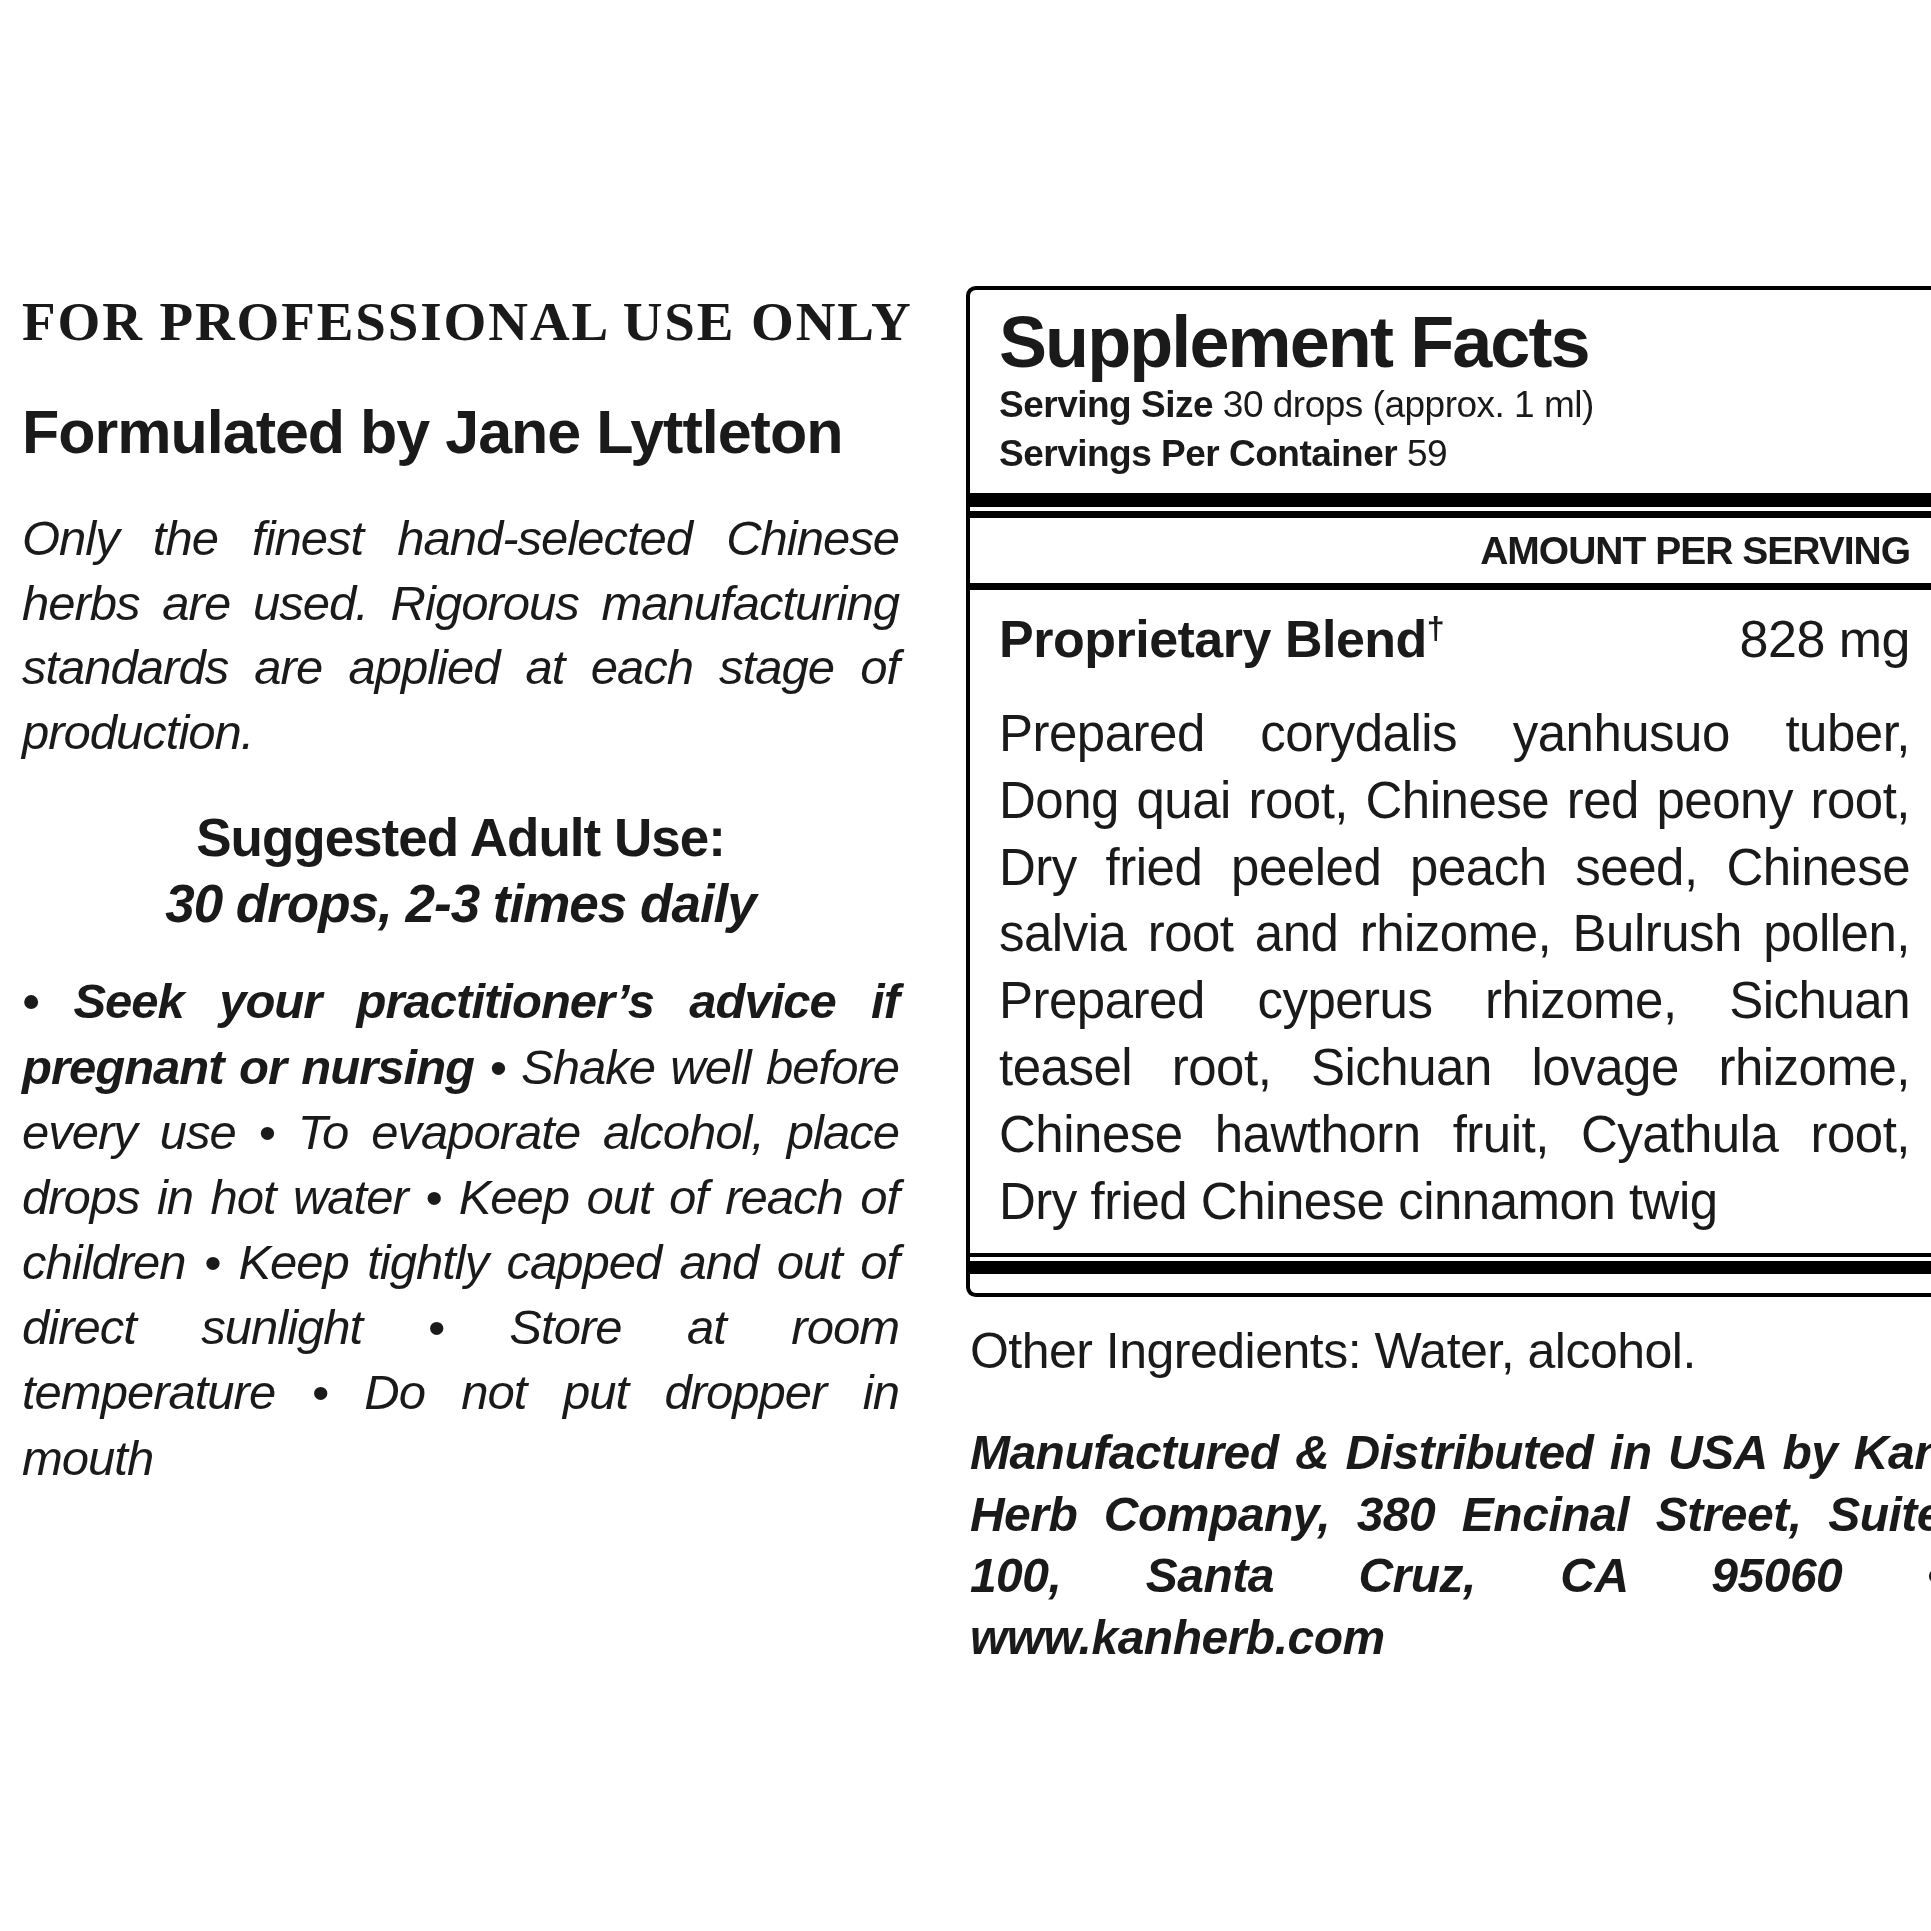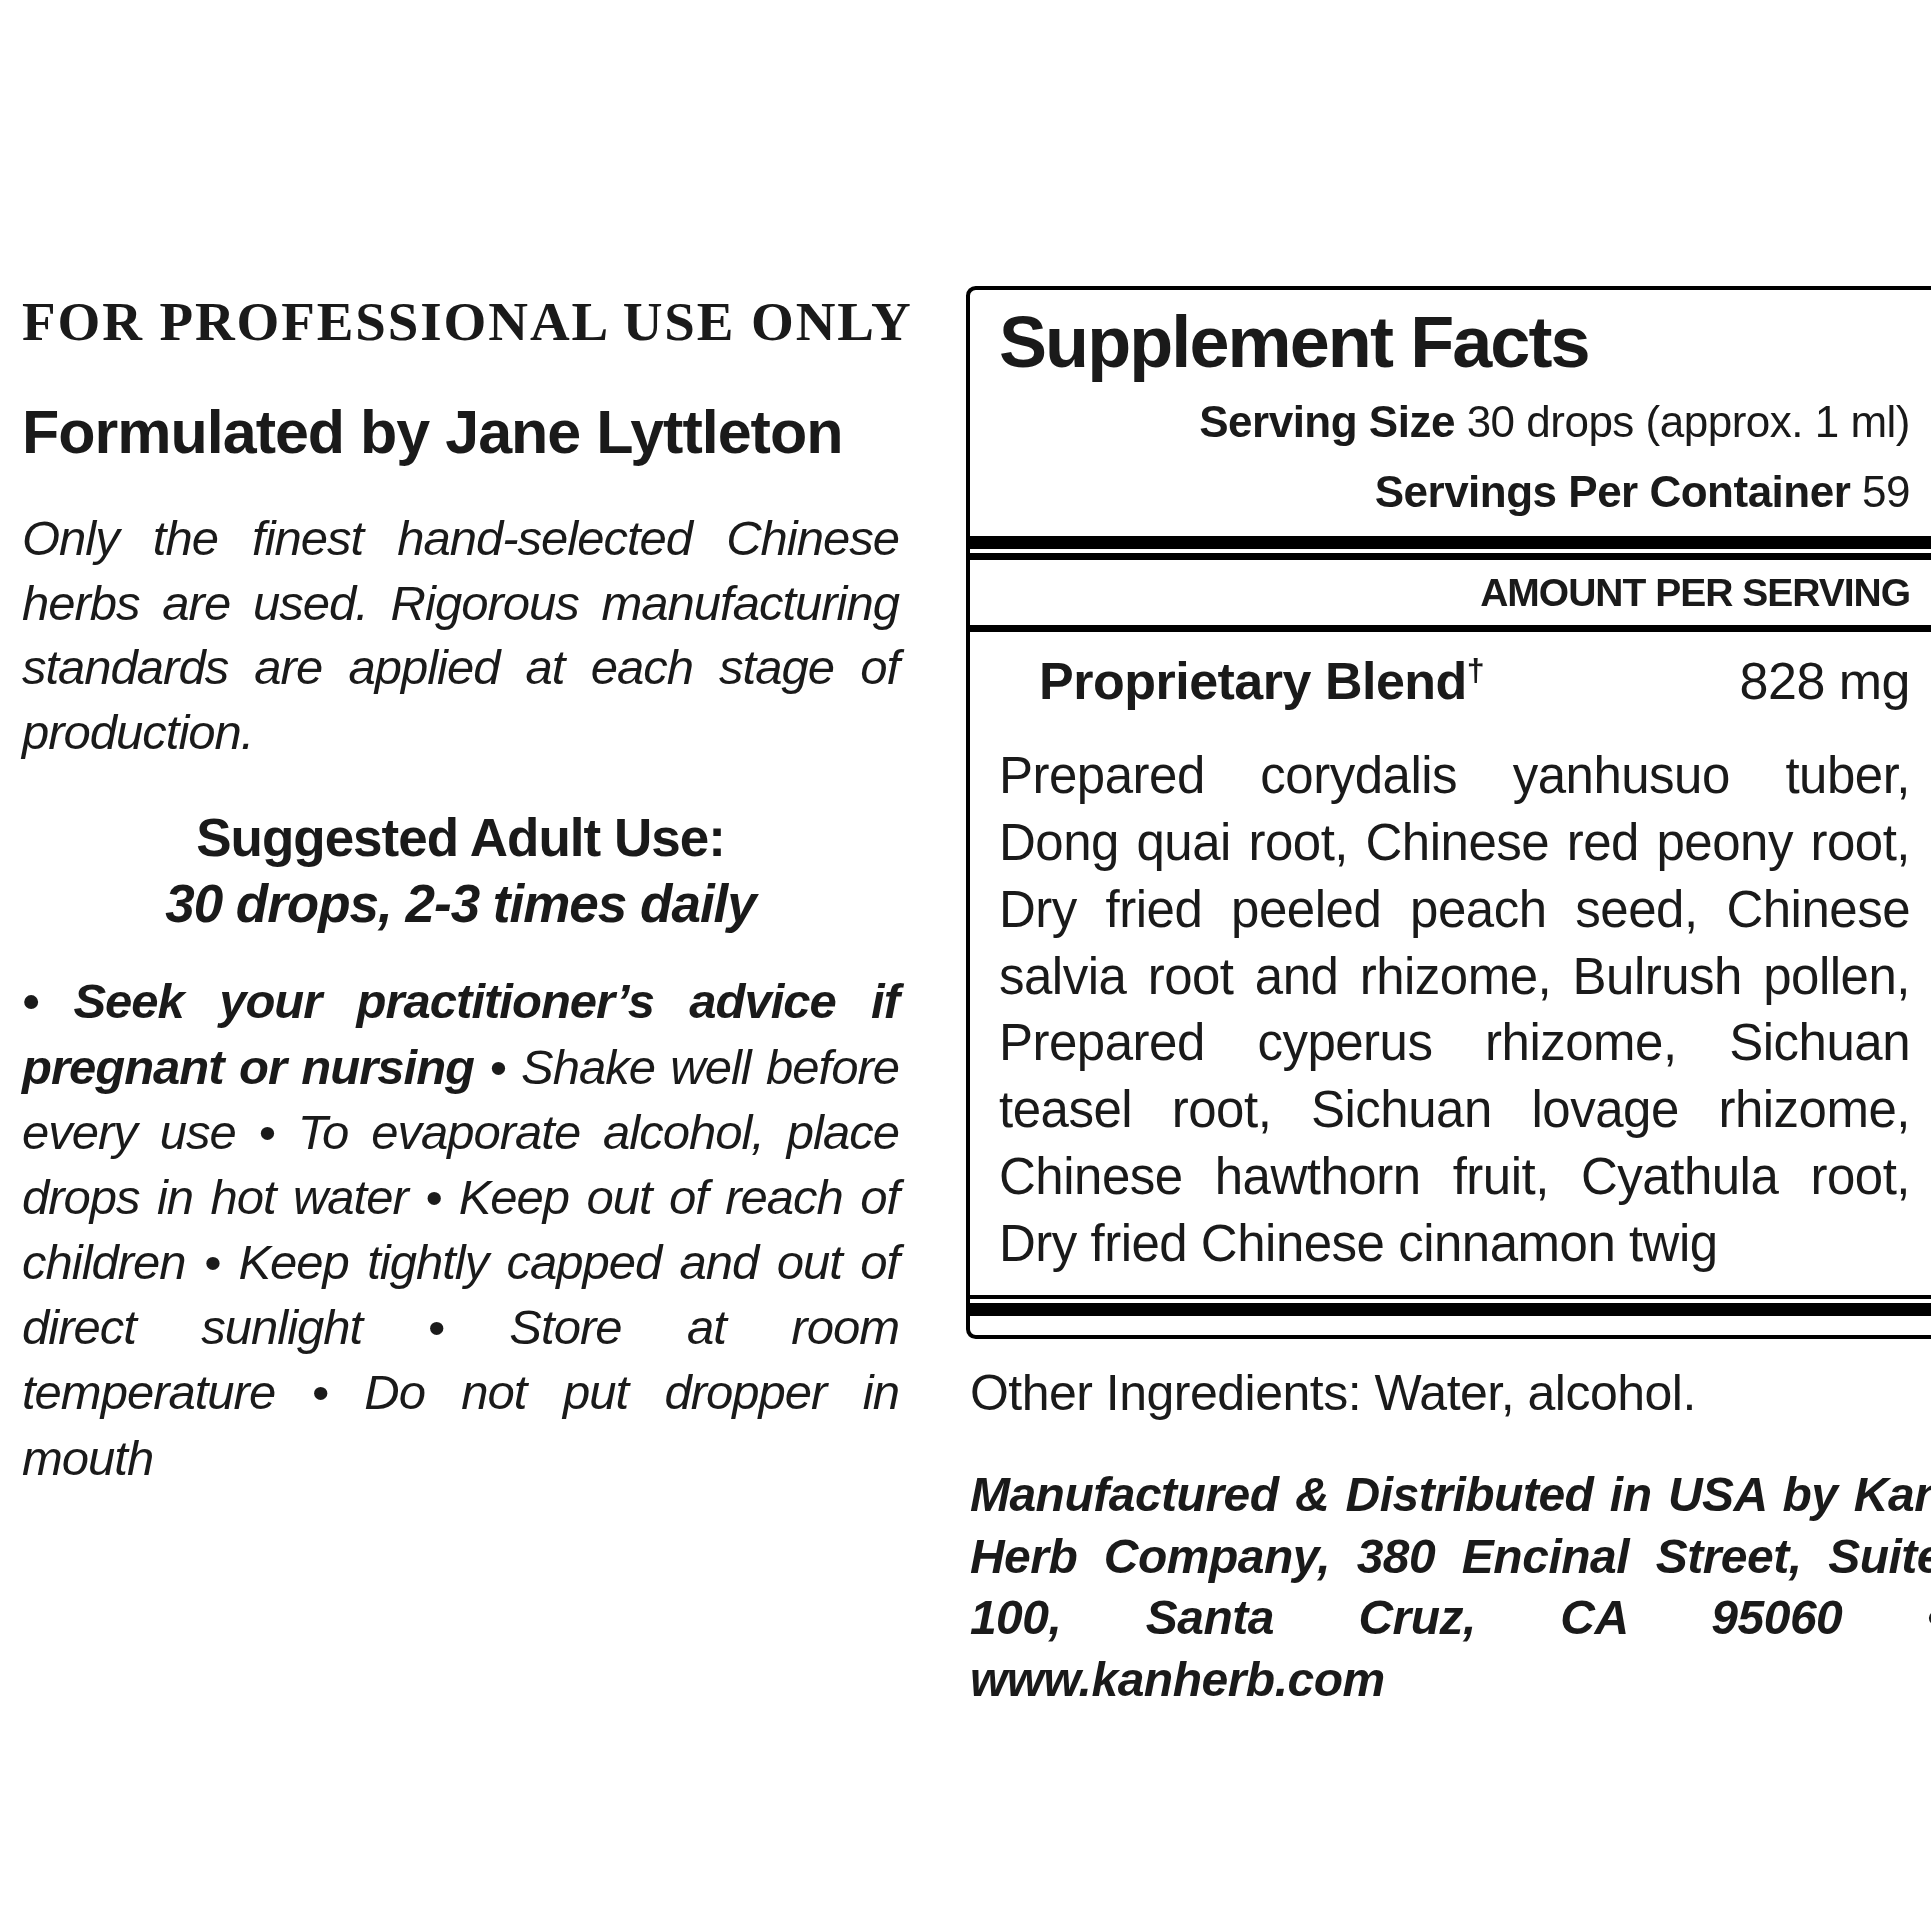--- a/index.html
+++ b/index.html
@@ -79,25 +79,24 @@
     background:var(--bg);
   }
   .facts-title{
     font-weight:bold;
     font-size:72px;
     letter-spacing:-1.9px;
     line-height:1.06;
     white-space:nowrap;
   }
   .fact-line{
-    font-size:44px;
+    font-size:37px;
     line-height:1.3;
     letter-spacing:-0.5px;
-    margin-top:13px;
-    text-align:right;
+    margin-top:1px;
   }
   .fact-line .b{font-weight:bold;}
   .bar{background:var(--rule);margin-left:-29px;margin-right:-29px;}
   .bar.thick{height:13.5px;}
   .bar.mid{height:6.8px;}
   .bar.thin{height:3.9px;}
   .gap4{height:3.9px;}
   .mt16{margin-top:15.4px;}
   .mt18{margin-top:17.4px;}
   .amount-row{
@@ -108,21 +107,21 @@
     padding:11.6px 0 9.7px 0;
   }
   .blend-row{
     display:flex;
     justify-content:space-between;
     align-items:baseline;
     margin-top:19.3px;
     font-size:52px;
     letter-spacing:-0.5px;
   }
-  .blend-name{font-weight:bold;margin-left:40px;}
+  .blend-name{font-weight:bold;}
   .blend-name sup{font-size:0.62em;}
   .blend-amt{font-weight:normal;margin-left:12px;}
   .ingredients{
     margin:32px 0 0 0;
     font-size:51px;
     line-height:1.31;
     letter-spacing:-0.5px;
     text-align:justify;
   }
   .footnote{

